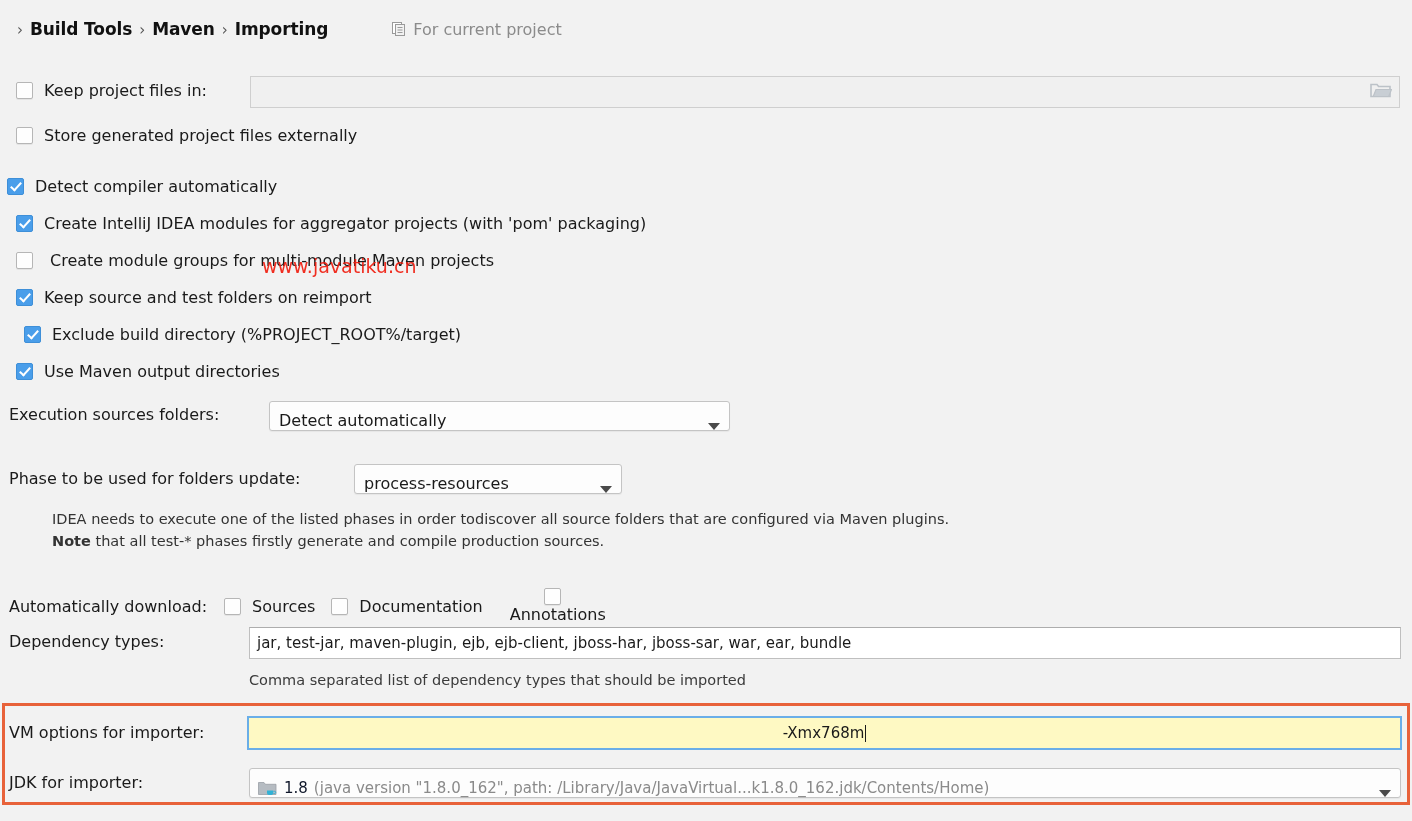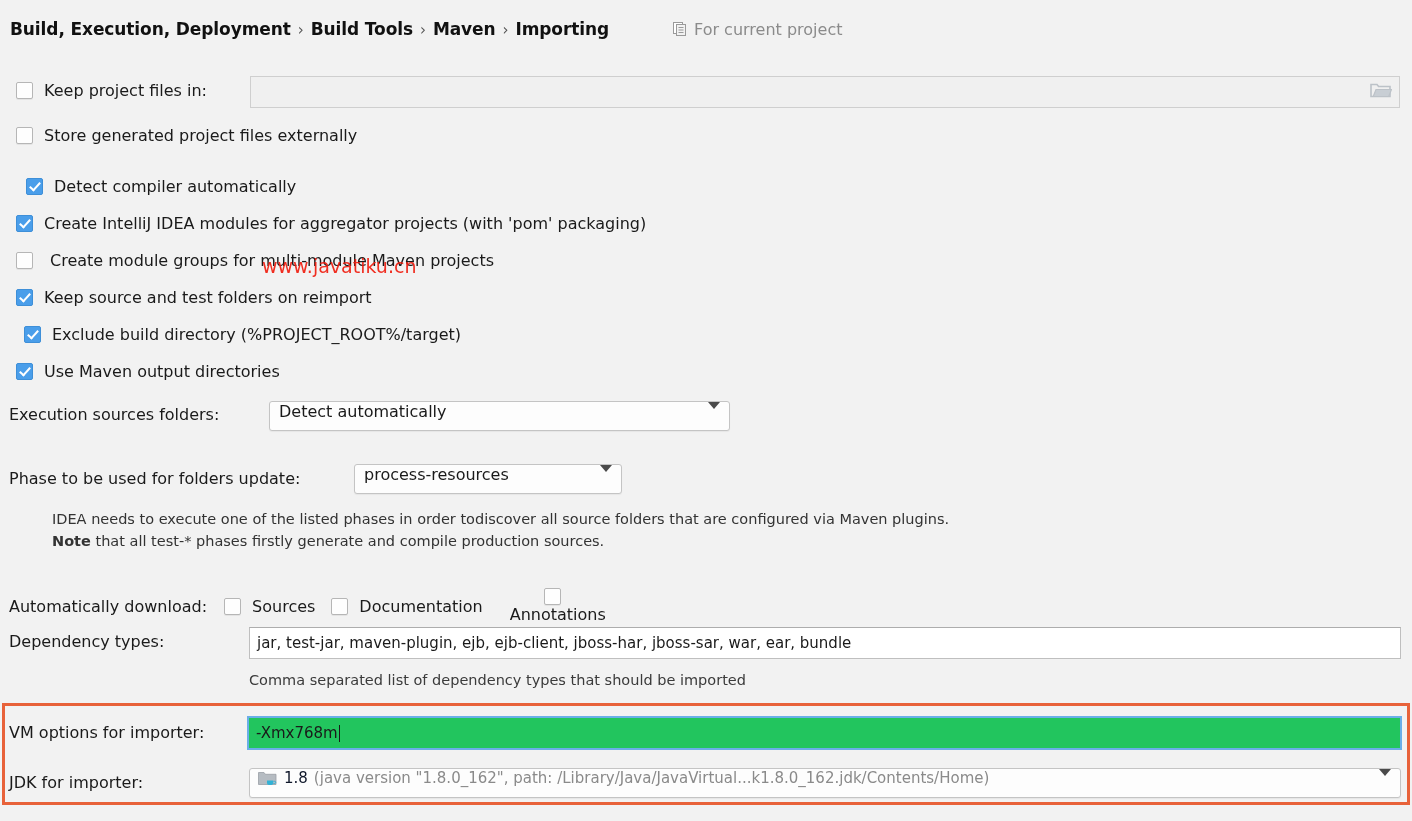--- a/index.html
+++ b/index.html
@@ -104,39 +104,40 @@
     padding: 15px 7px;
     font-size: 15px;
     color: #1a1a1a;
   }
   .field.disabled {
     background: #f0f0f0;
     border-color: #cfcfcf;
   }
   .field.focused {
     border: 2px solid #6aaee8;
-    background: #22c55e;
+    background: #fef9c3;
+    justify-content: center;
   }
   .caret {
     display: inline-block;
     width: 1px;
     height: 17px;
     background: #1a1a1a;
     margin-left: 1px;
   }
 
   
   .combo {
     box-sizing: border-box;
     background: #fdfdfd;
     border: 1px solid #c4c4c4;
     border-radius: 3px;
     height: 30px;
     display: flex;
-    align-items: flex-start;
+    align-items: flex-end;
     justify-content: space-between;
     padding: 0 9px 0 9px;
     font-size: 16px;
     color: #1a1a1a;
     box-shadow: 0 1px 1px rgba(0,0,0,0.05);
   }
   .combo .arrow {
     width: 0; height: 0;
     border-left: 6px solid transparent;
     border-right: 6px solid transparent;
@@ -182,21 +183,20 @@
   .jdk-val { display: flex; align-items: center; font-size: 15px; }
   .jdk-ver { color: #0f172a; margin: 0 6px 0 8px; }
   .jdk-path { color: #8a8a8a; }
   .folder-ico { position: relative; width: 18px; height: 15px; flex: 0 0 auto; }
 </style>
 </head>
 <body>
 
 <div id="header">
   <div id="breadcrumb">
-    <span>Build, Execution, Deployment</span>
     <span class="sep">›</span>
     <span>Build Tools</span>
     <span class="sep">›</span>
     <span>Maven</span>
     <span class="sep">›</span>
     <span>Importing</span>
   </div>
   <div id="scope">
     <span class="ico">
       <svg width="14" height="14" viewBox="0 0 14 14">
@@ -223,21 +223,21 @@
       <path d="M3.2 15.5 L6 8.5 h15.5 l-2.8 7 z" fill="#c8ced4" stroke="#bcc2c8" stroke-width="1.2"></path>
     </svg>
   </span>
 </div>
 
 <div class="row" style="left:16px; top:126px;">
   <span class="cb off"></span>
   <span class="cb-label">Store generated project files externally</span>
 </div>
 
-<div class="row" style="left:26px; top:177px;">
+<div class="row" style="left:7px; top:177px;">
   <span class="cb on"></span>
   <span class="cb-label">Detect compiler automatically</span>
 </div>
 
 <div class="row" style="left:16px; top:214px;">
   <span class="cb on"></span>
   <span class="cb-label">Create IntelliJ IDEA modules for aggregator projects (with 'pom' packaging)</span>
 </div>
 
 <div class="row" style="left:16px; top:251px;gap:6px;">

